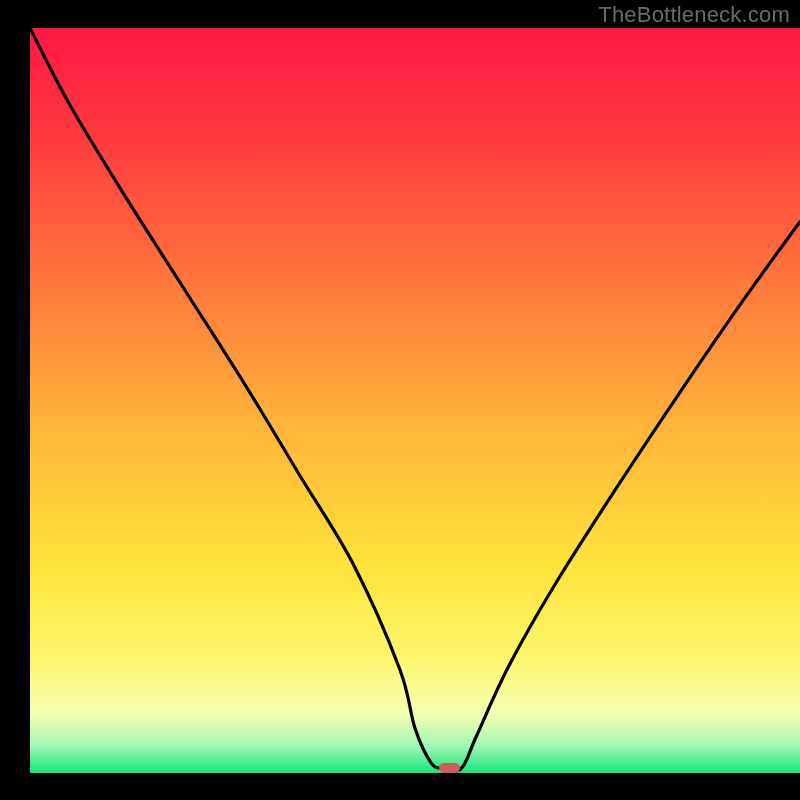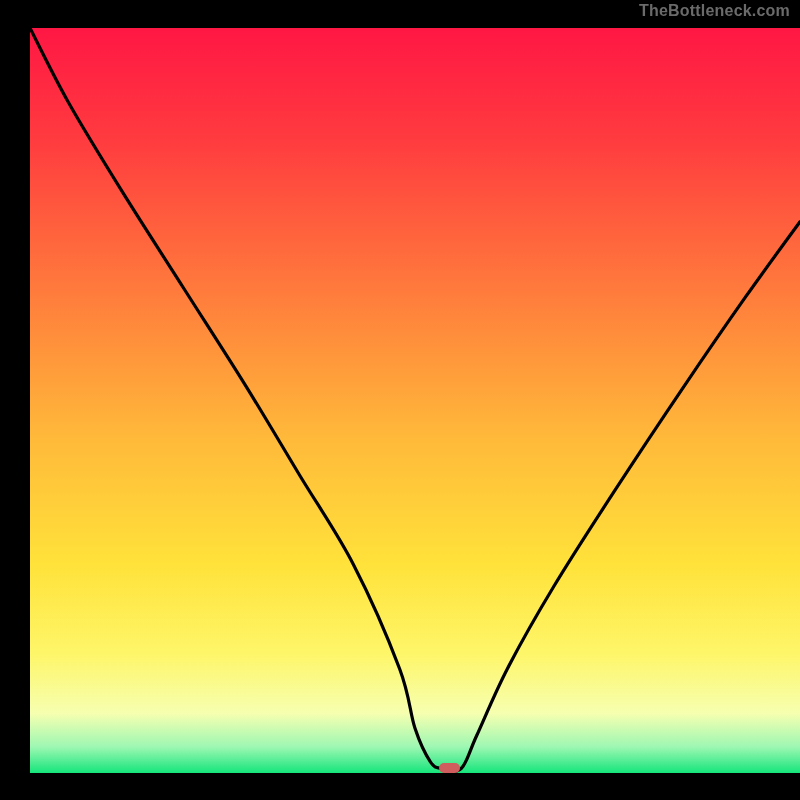--- a/index.html
+++ b/index.html
@@ -15,22 +15,22 @@
     position: relative;
     width: 800px;
     height: 800px;
     background: #000;
   }
   .watermark {
     position: absolute;
     top: 2px;
     right: 10px;
     color: #6a6a6a;
-    font-size: 16px;
-    font-weight: 700;
+    font-size: 22px;
+    font-weight: 400;
     letter-spacing: 0.2px;
     z-index: 5;
   }
   .plot {
     position: absolute;
     left: 30px;
     top: 28px;
     width: 770px;   
     height: 745px;
   }

